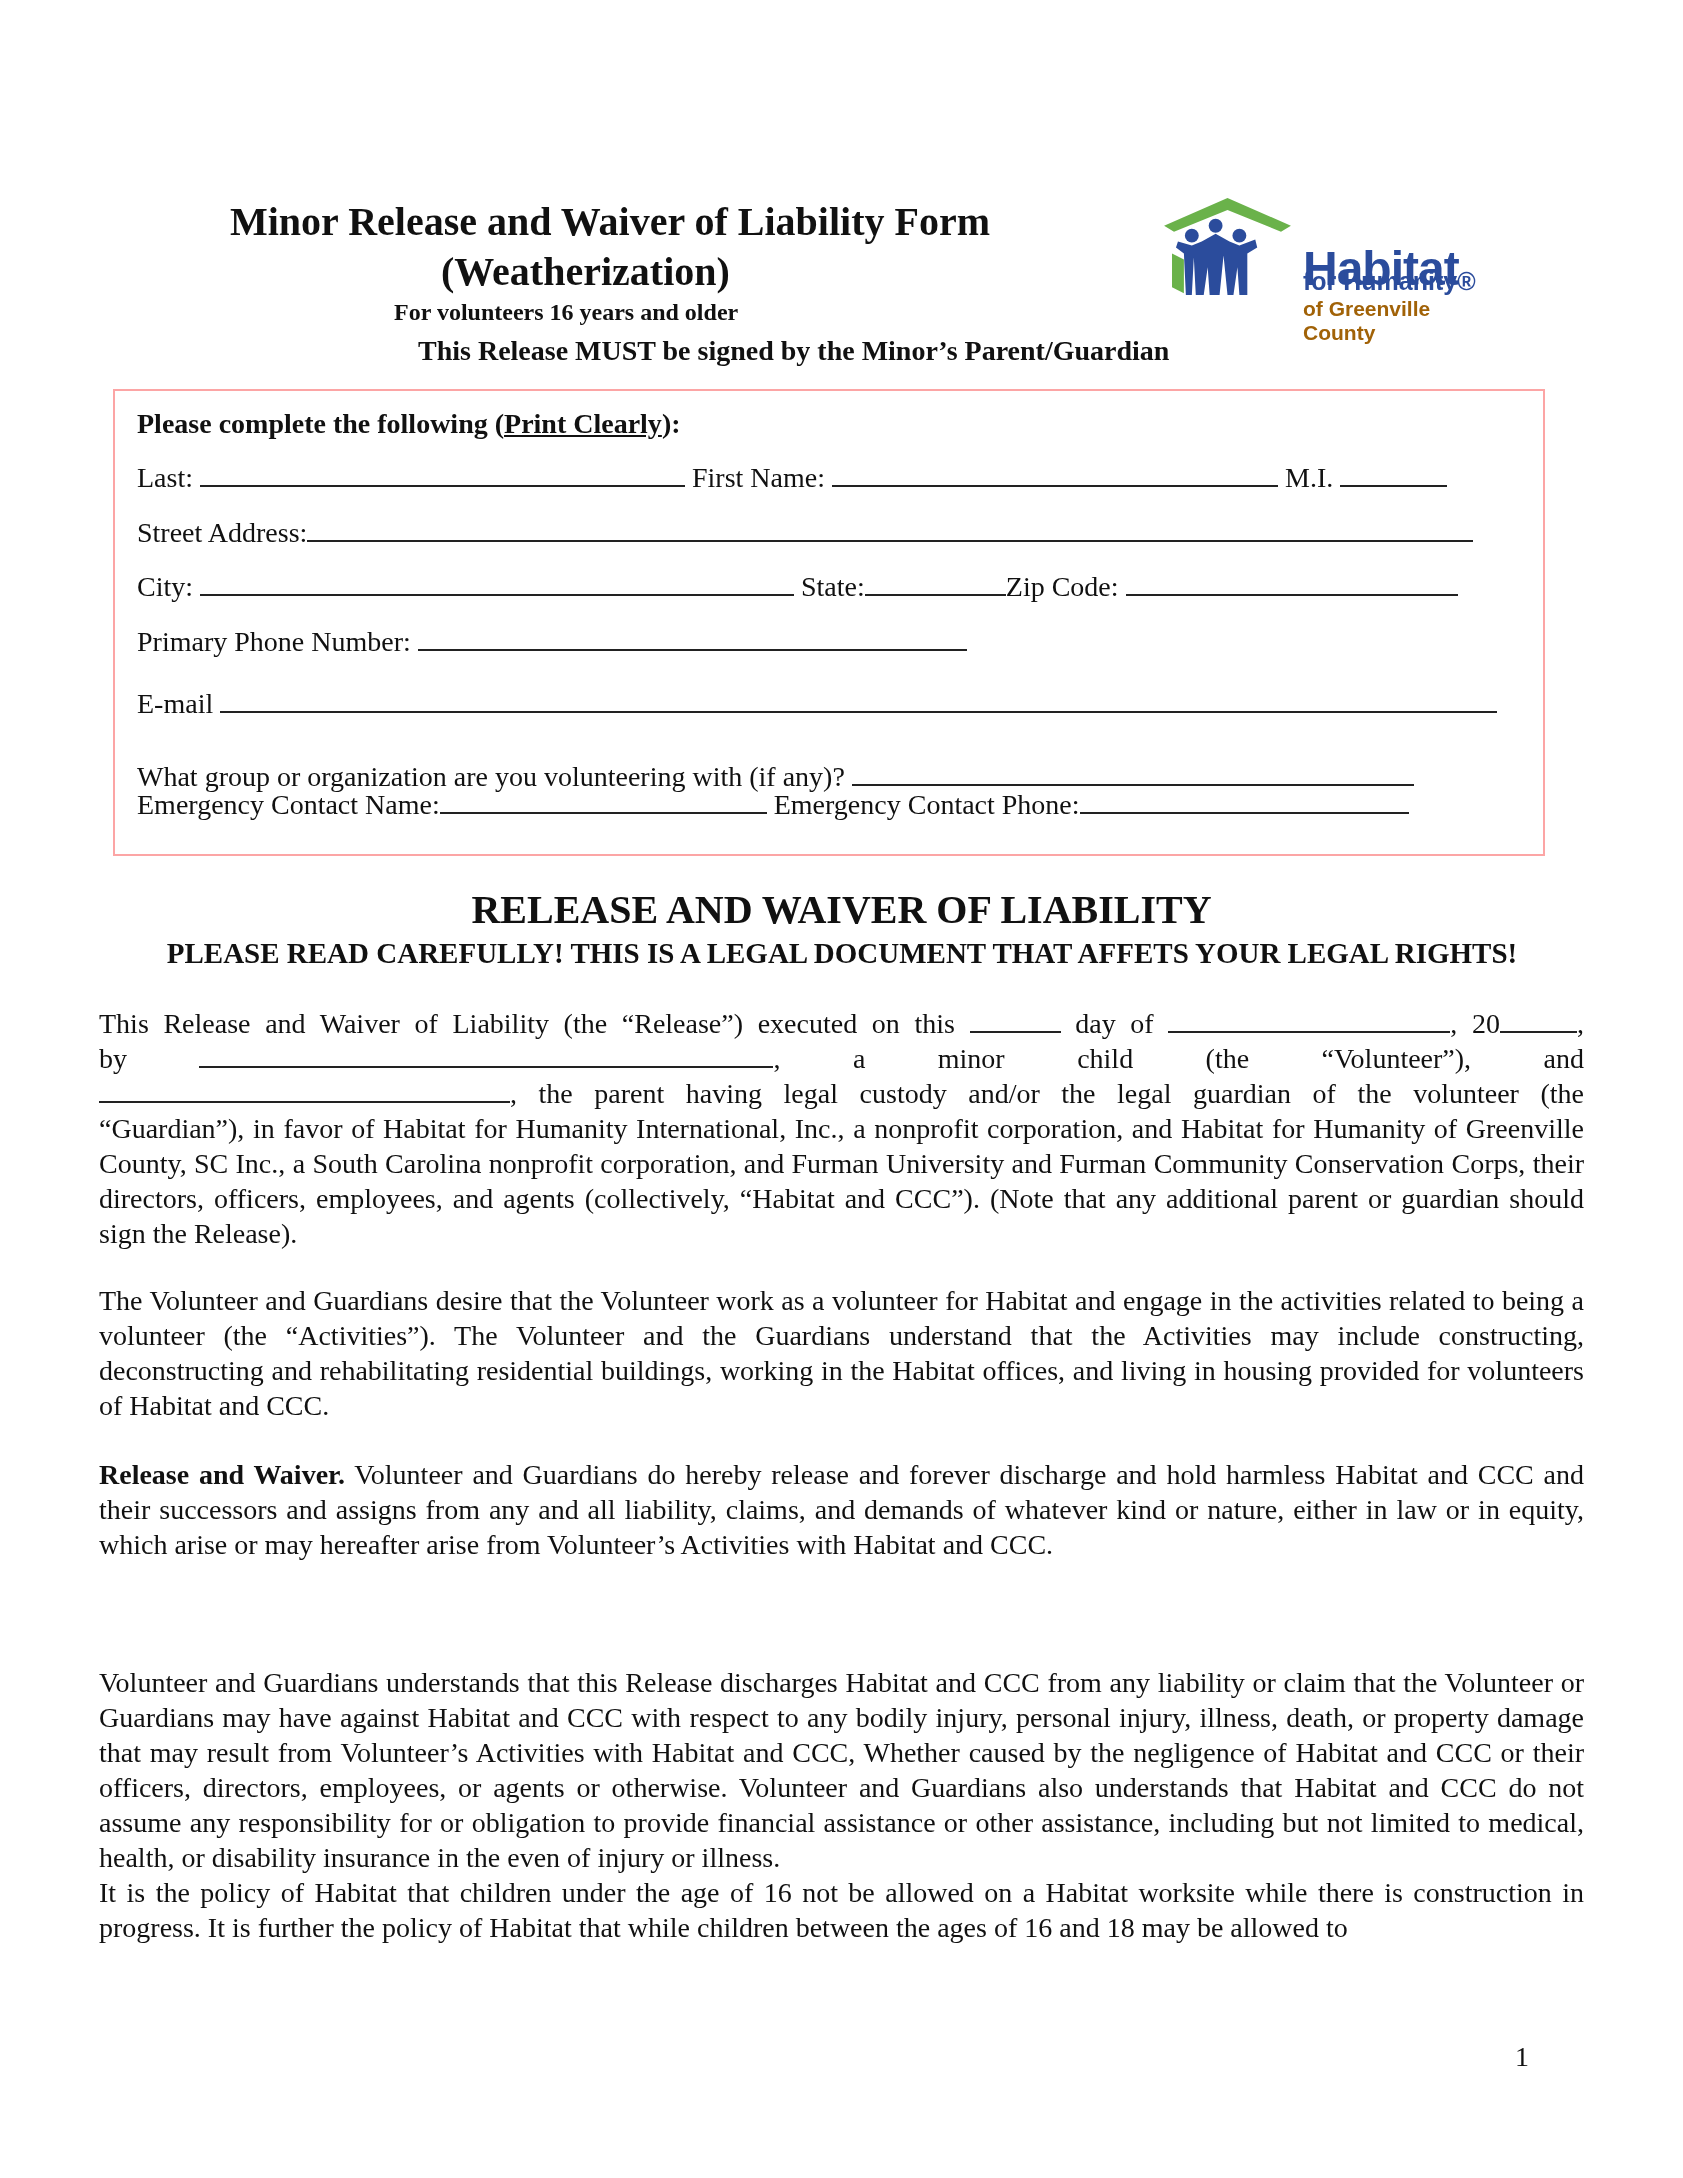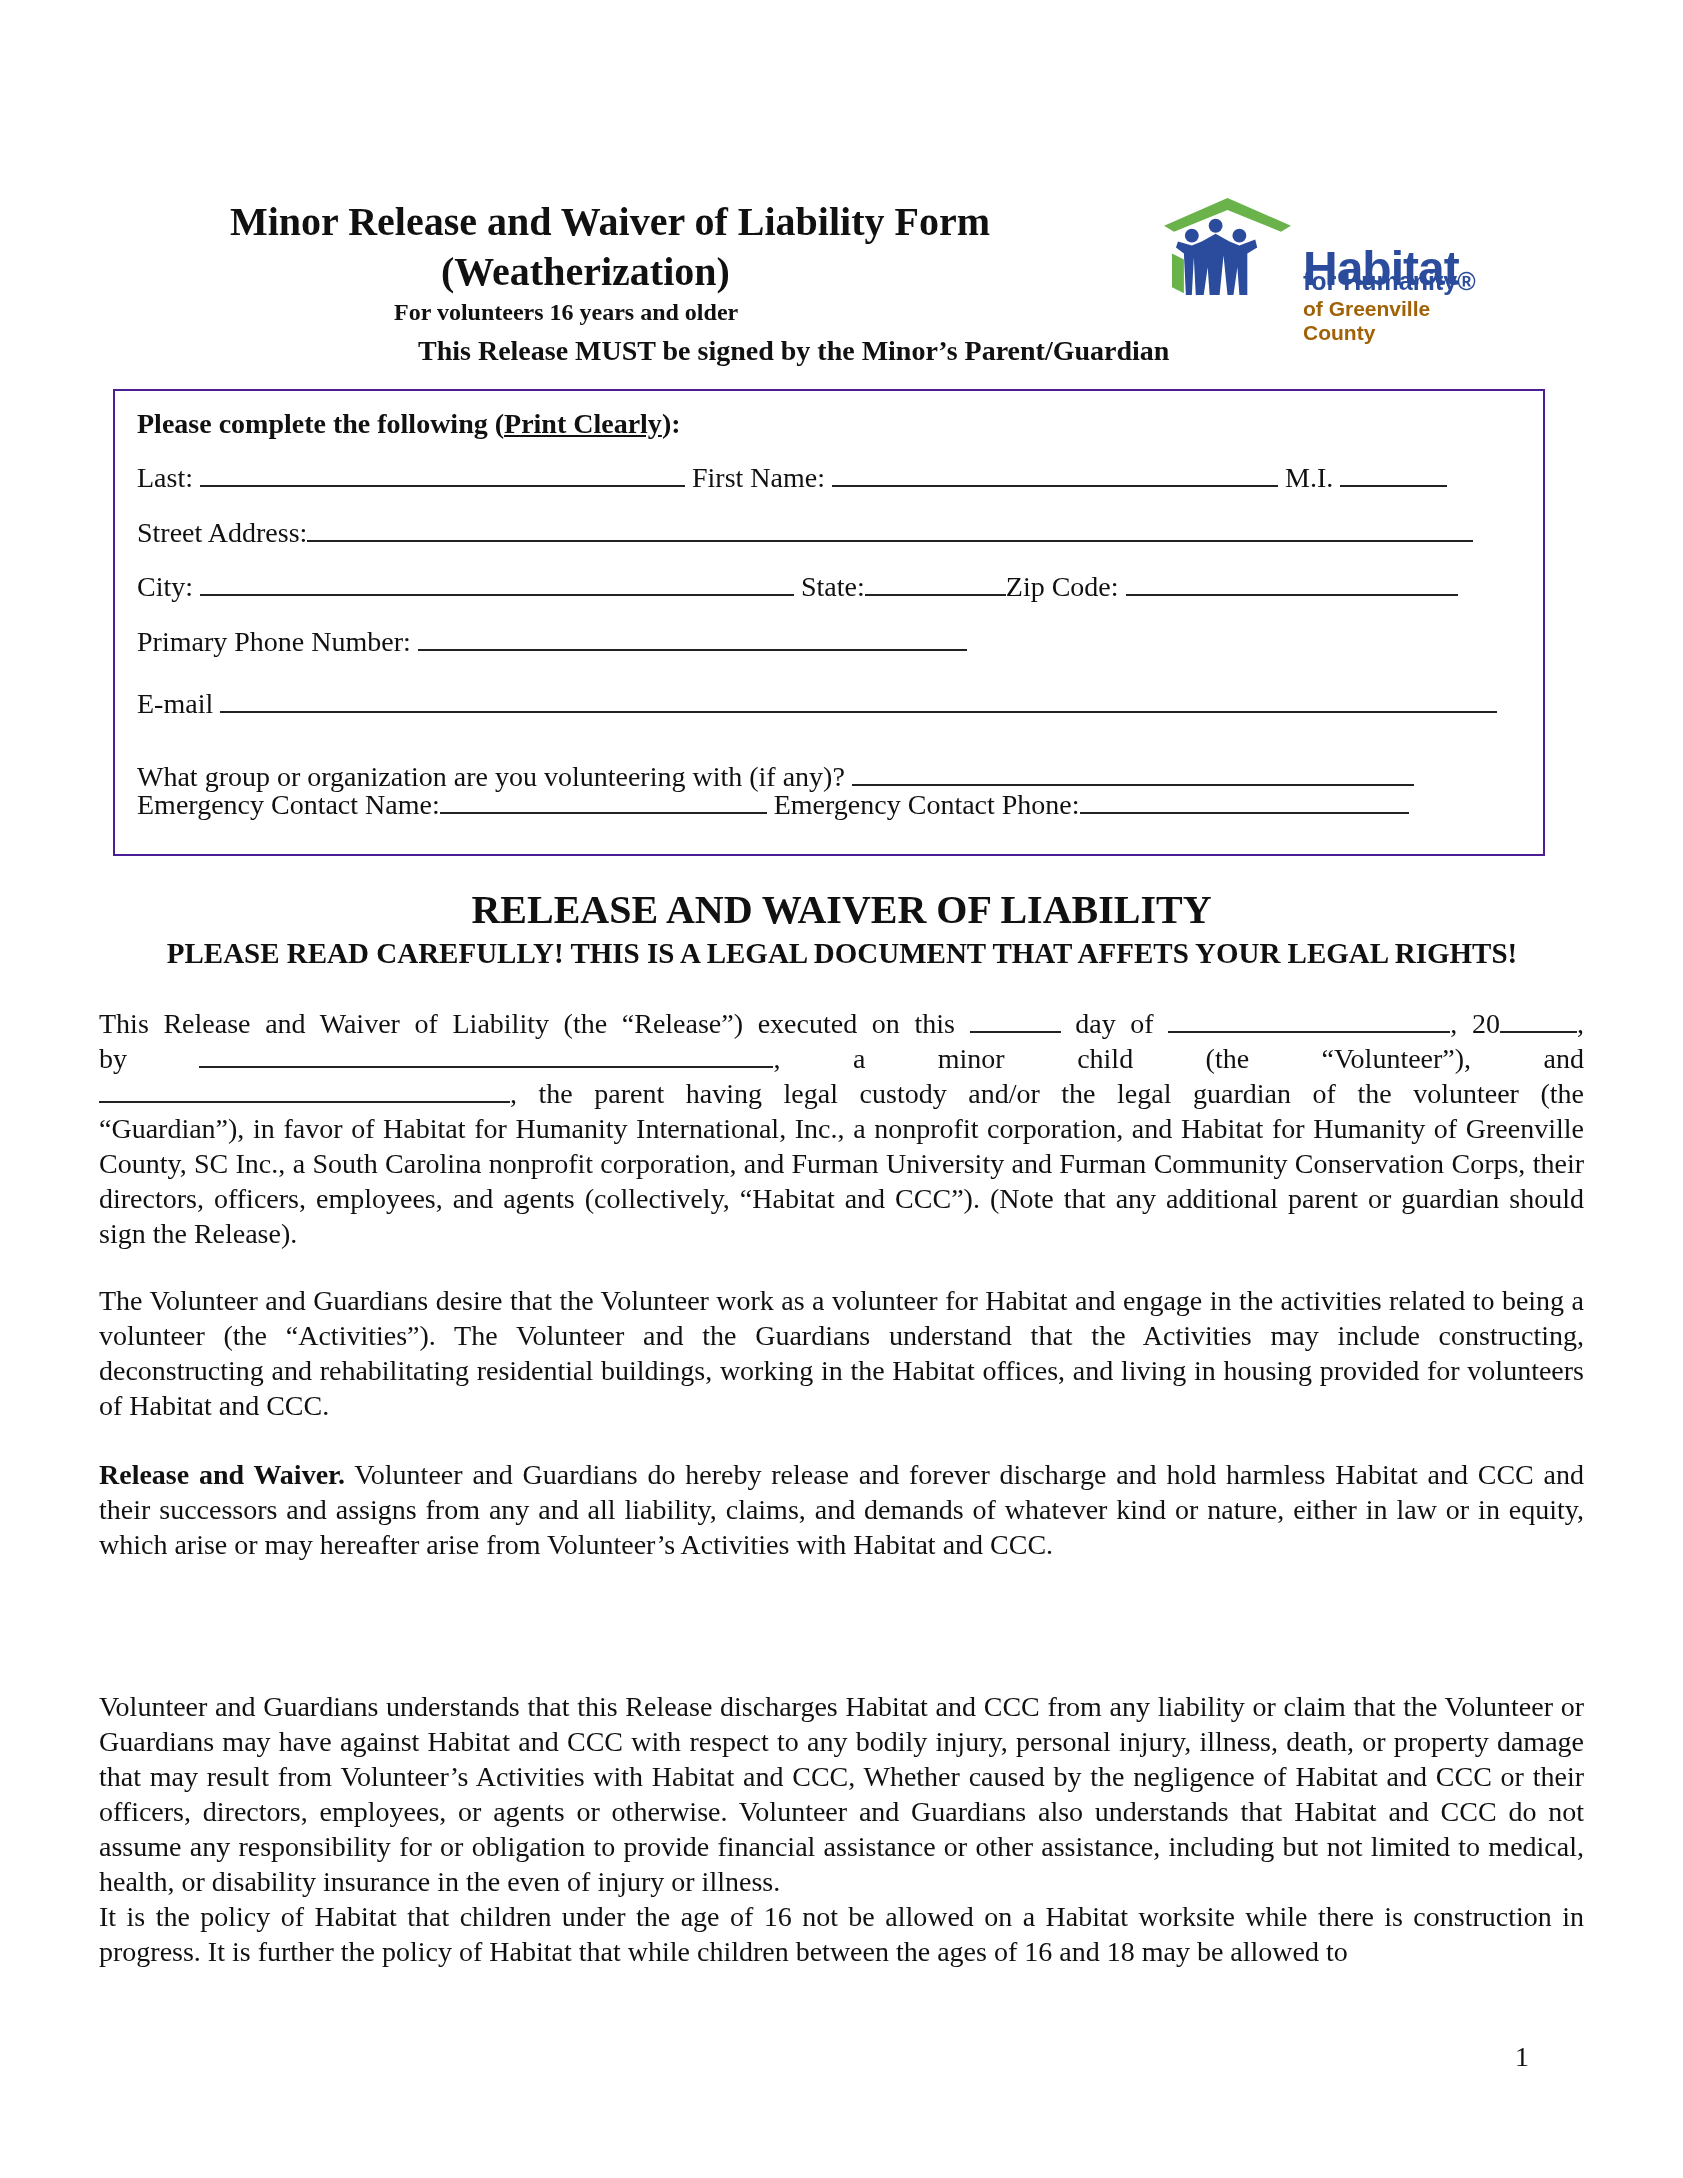--- a/index.html
+++ b/index.html
@@ -5,21 +5,21 @@
   html, body { margin:0; padding:0; background:#ffffff; }
   body { width:1683px; height:2178px; position:relative; font-family:"Liberation Serif", serif; color:#111; overflow:hidden; }
   .abs { position:absolute; }
   .title { left:230px; top:198px; width:842px; font-size:40px; font-weight:bold; text-align:left; line-height:48px; }
   .sub1 { left:394px; top:299px; font-size:24px; font-weight:bold; }
   .sub2 { left:418px; top:335px; font-size:28px; font-weight:bold; }
   .logo { left:1158px; top:198px; width:337px; height:139px; }
   .logo-text1 { position:absolute; left:145px; top:22px; font-family:"Liberation Sans", sans-serif; font-weight:bold; font-size:48px; color:#2b4c9c; letter-spacing:-1px; line-height:48px;margin-top:25px; }
   .logo-text2 { position:absolute; left:145px; top:69px; font-family:"Liberation Sans", sans-serif; font-weight:bold; font-size:25px; color:#2b4c9c; line-height:28px; }
   .logo-text3 { position:absolute; left:145px; top:99px; font-family:"Liberation Sans", sans-serif; font-weight:bold; font-size:21px; color:#a16207; line-height:24px; }
-  .box { left:113px; top:389px; width:1432px; height:467px; border:2px solid #4c1d95; box-sizing:border-box; }
+  .box { left:113px; top:389px; width:1432px; height:467px; border:2px solid #fca5a5; box-sizing:border-box; }
   .row { position:absolute; left:22px; font-size:28px; white-space:nowrap; line-height:34px; }
   .bold { font-weight:bold; }
   .u { text-decoration:underline; }
   .blank { display:inline-block; border-bottom:2px solid #222; height:24px; vertical-align:baseline; }
   .h-main { left:0; width:1683px; top:886px; text-align:center; font-size:40px; font-weight:bold; }
   .h-sub { left:149px; width:1386px; top:935px; text-align:center; font-size:29px; font-weight:bold; line-height:36px; }
   .para { left:99px; width:1485px; font-size:28px; line-height:35px; text-align:justify; }
   .para p { margin:0; }
   .pageno { left:1515px; top:2041px; font-size:28px; }
   .justify-line { text-align:justify; text-align-last:justify; }
@@ -117,19 +117,19 @@
 </div>
 
 <div class="abs para" style="top:1283px;">
   <p>The Volunteer and Guardians desire that the Volunteer work as a volunteer for Habitat and engage in the activities related to being a volunteer (the “Activities”).  The Volunteer and the Guardians understand that the Activities may include constructing, deconstructing and rehabilitating residential buildings, working in the Habitat offices, and living in housing provided for volunteers of Habitat and CCC.</p>
 </div>
 
 <div class="abs para" style="top:1457px;">
   <p><span class="bold">Release and Waiver.</span><span>  Volunteer and Guardians do hereby release and forever discharge and hold harmless Habitat and CCC and their successors and assigns from any and all liability, claims, and demands of whatever kind or nature, either in law or in equity, which arise or may hereafter arise from Volunteer’s Activities with Habitat and CCC.</span></p>
 </div>
 
-<div class="abs para" style="top:1665px;margin-top:24px;">
+<div class="abs para" style="top:1665px;">
   <p>Volunteer and Guardians understands that this Release discharges Habitat and CCC from any liability or claim that the Volunteer or Guardians may have against Habitat and CCC with respect to any bodily injury, personal injury, illness, death, or property damage that may result from Volunteer’s Activities with Habitat and CCC, Whether caused by the negligence of Habitat and CCC or their officers, directors, employees, or agents or otherwise.  Volunteer and Guardians also understands that Habitat and CCC do not assume any responsibility for or obligation to provide financial assistance or other assistance, including but not limited to medical, health, or disability insurance in the even of injury or illness.</p>
   <p>It is the policy of Habitat that children under the age of 16 not be allowed on a Habitat worksite while there is construction in progress.  It is further the policy of Habitat that while children between the ages of 16 and 18 may be allowed to</p>
 </div>
 
 <div class="abs pageno">1</div>
 
 
 </body></html>

